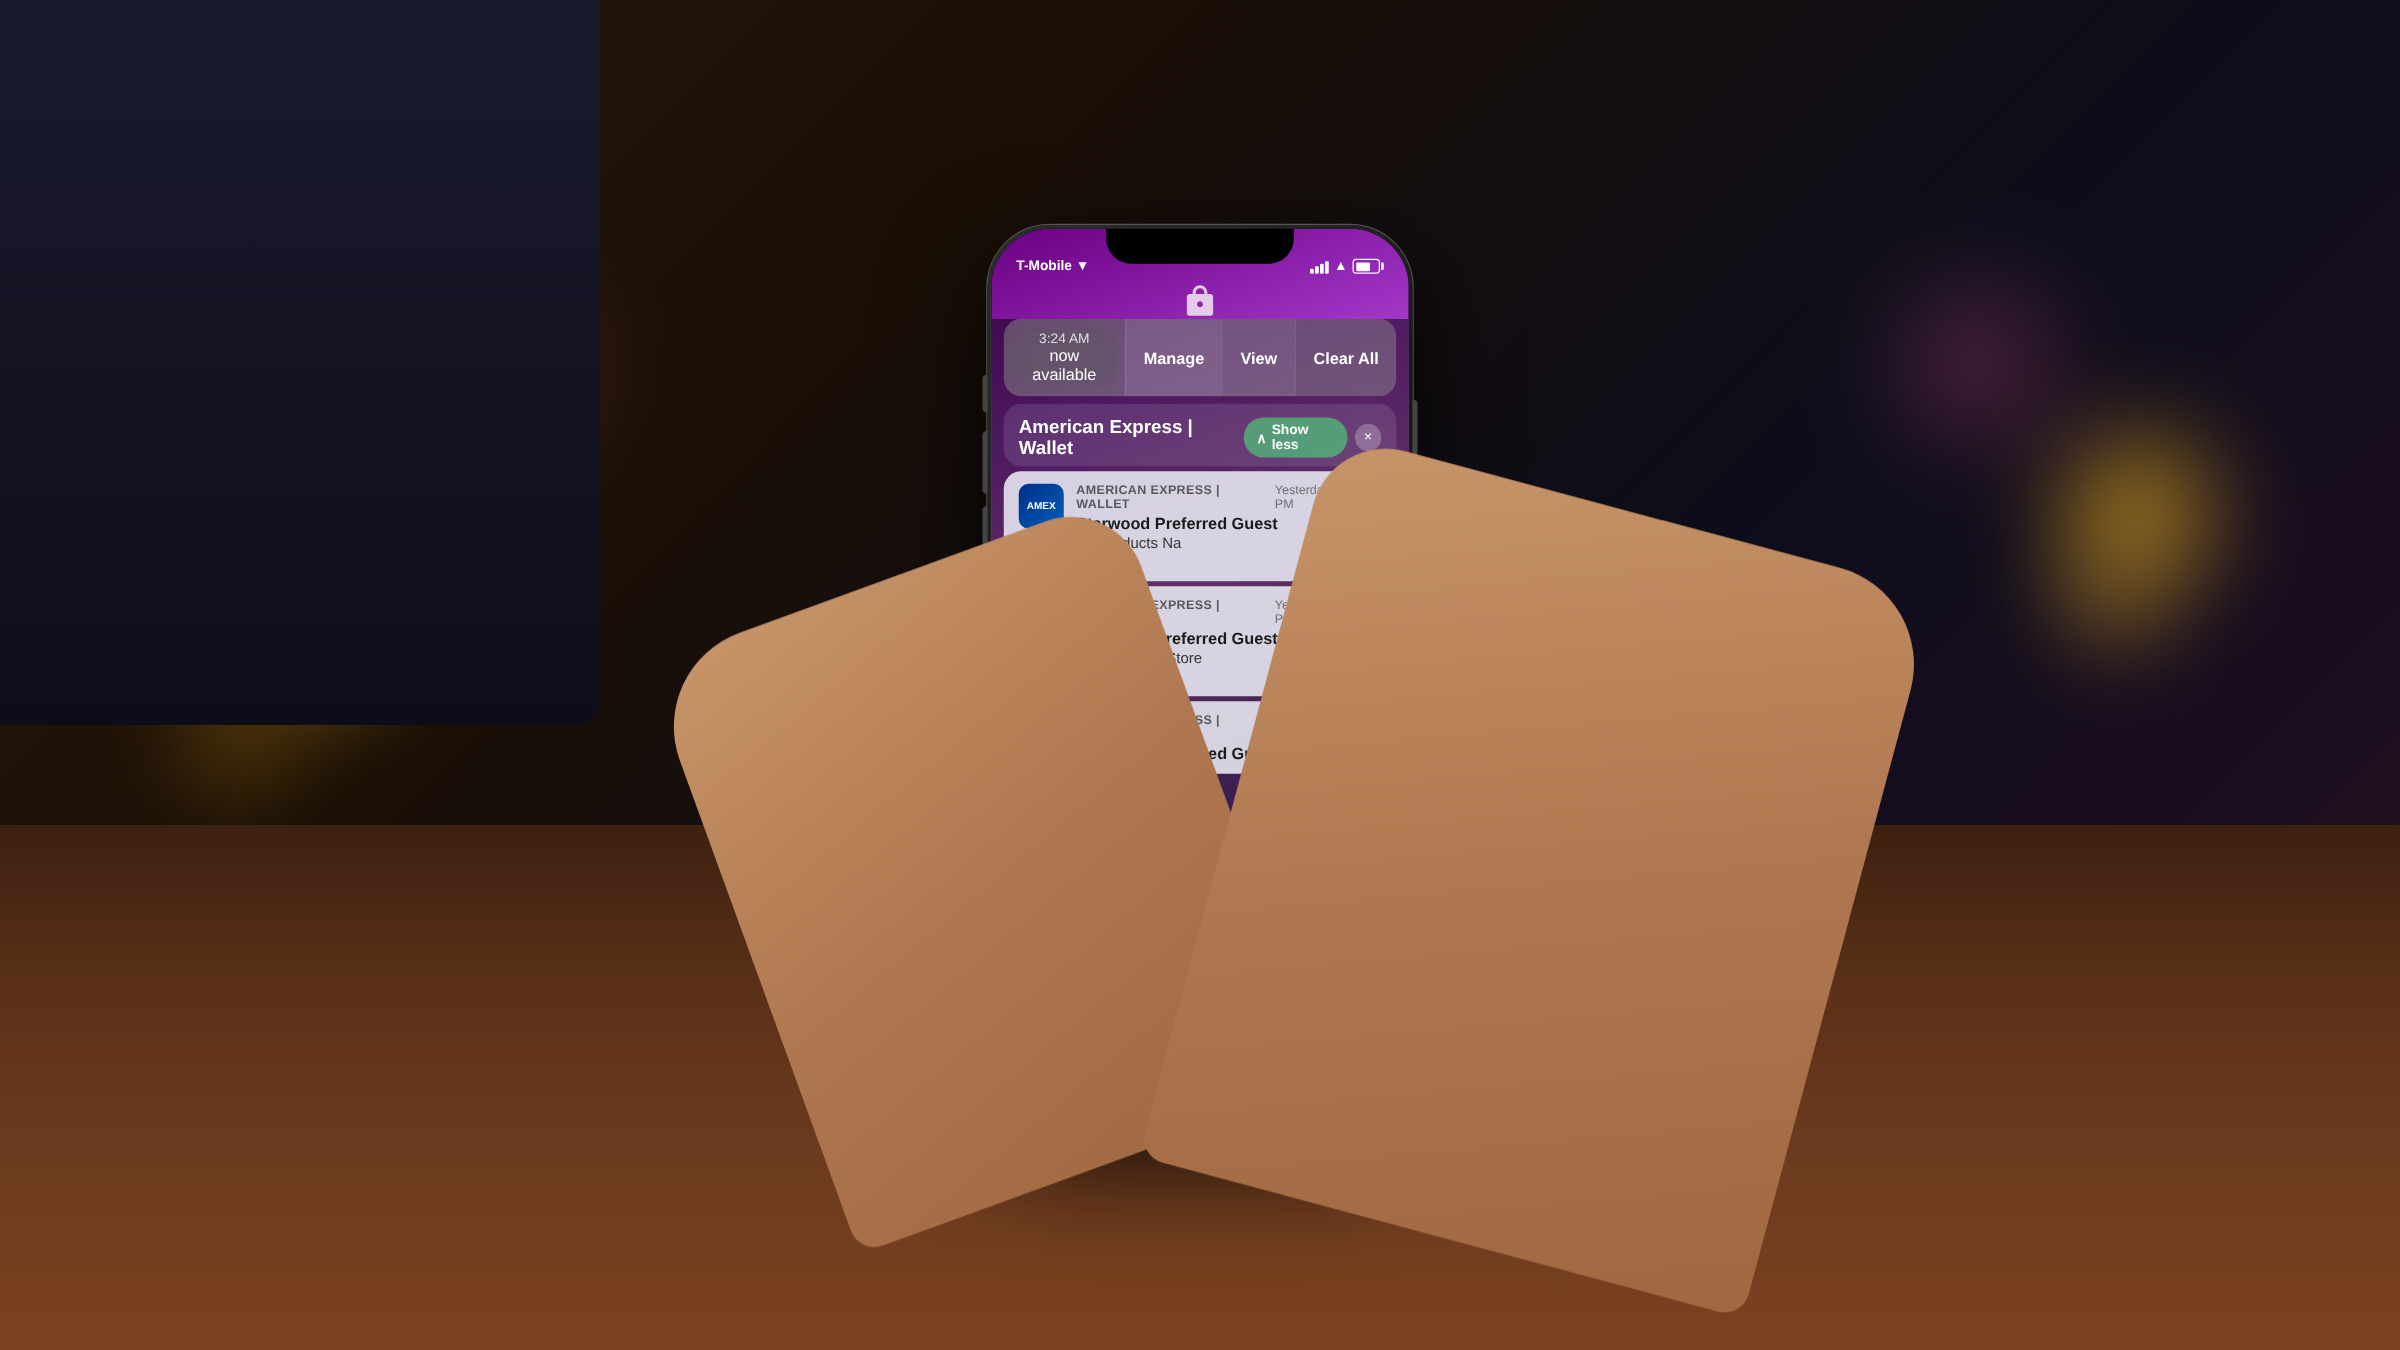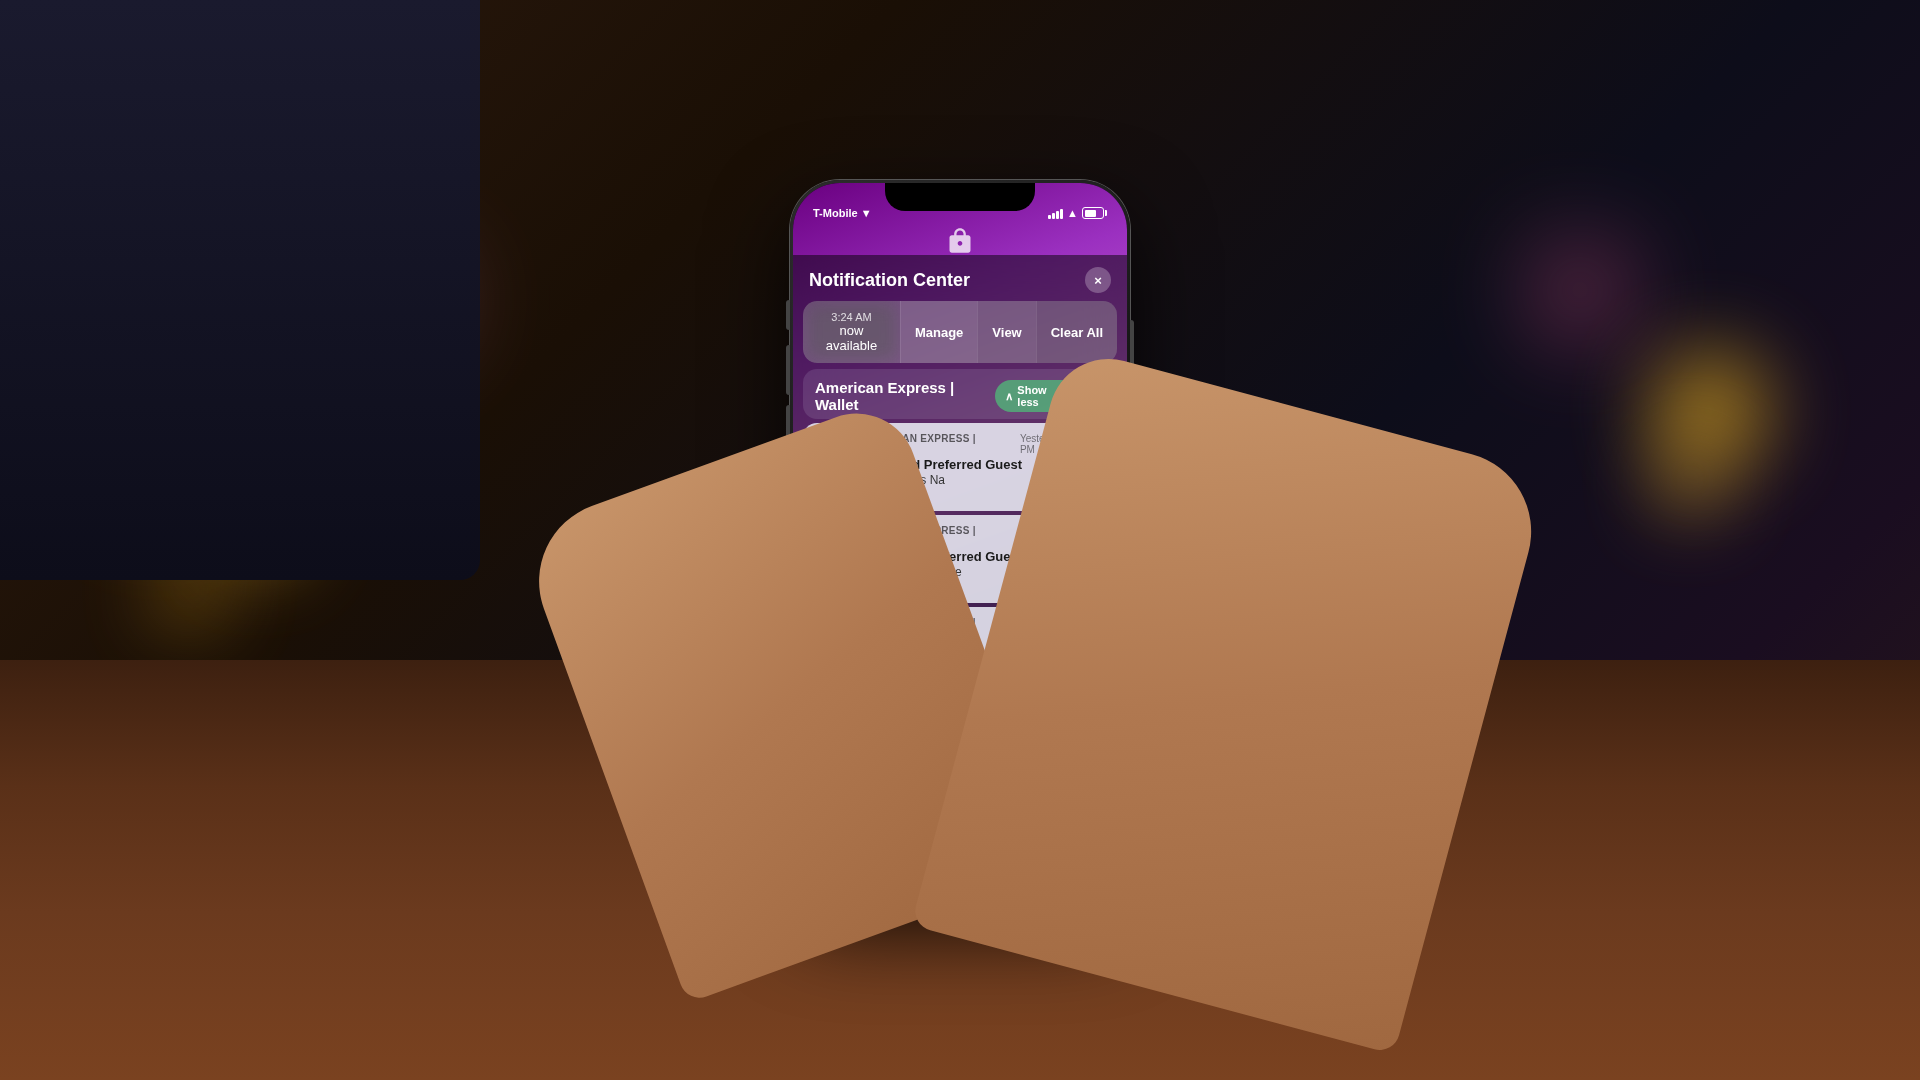--- a/index.html
+++ b/index.html
@@ -571,24 +571,20 @@
 
         <div class="lock-icon-area">
           <svg class="lock-icon" viewBox="0 0 24 24" fill="white">
             <path d="M12 1C9.24 1 7 3.24 7 6v1H5c-1.1 0-2 .9-2 2v11c0 1.1.9 2 2 2h14c1.1 0 2-.9 2-2V9c0-1.1-.9-2-2-2h-2V6c0-2.76-2.24-5-5-5zm0 2c1.66 0 3 1.34 3 3v1H9V6c0-1.66 1.34-3 3-3zm0 9c1.1 0 2 .9 2 2s-.9 2-2 2-2-.9-2-2 .9-2 2-2z" opacity="0.85"></path>
           </svg>
         </div>
 
 
         <div class="notification-center-bg">
 
-          <div class="nc-header">
-            <span class="nc-title">Notification Center</span>
-            <div class="nc-close-btn">×</div>
-          </div>
 
           <div class="swipe-action-row">
             <div class="swipe-notification-part">
               <div class="swipe-time">3:24 AM</div>
               <div class="swipe-text">now available</div>
             </div>
             <div class="swipe-actions">
               <div class="swipe-action-btn btn-manage">Manage</div>
               <div class="swipe-action-btn btn-view">View</div>
               <div class="swipe-action-btn btn-clear-all">Clear All</div>

